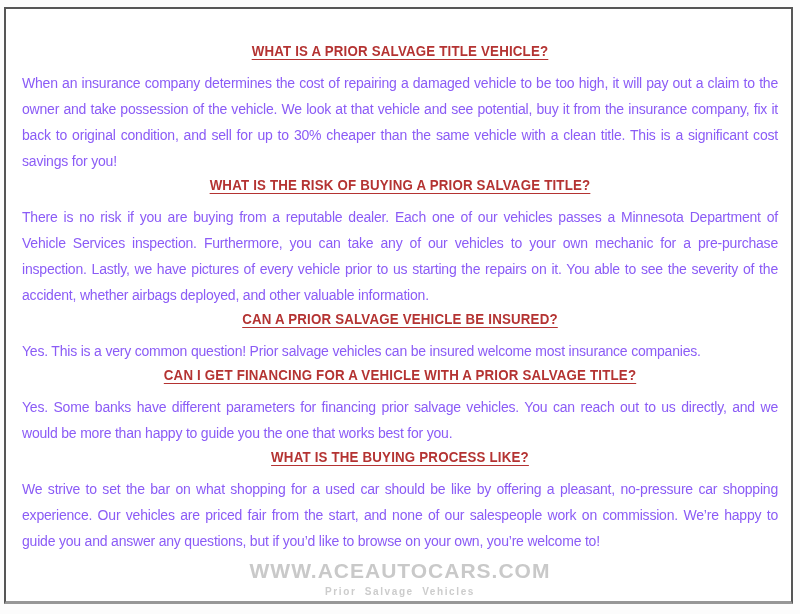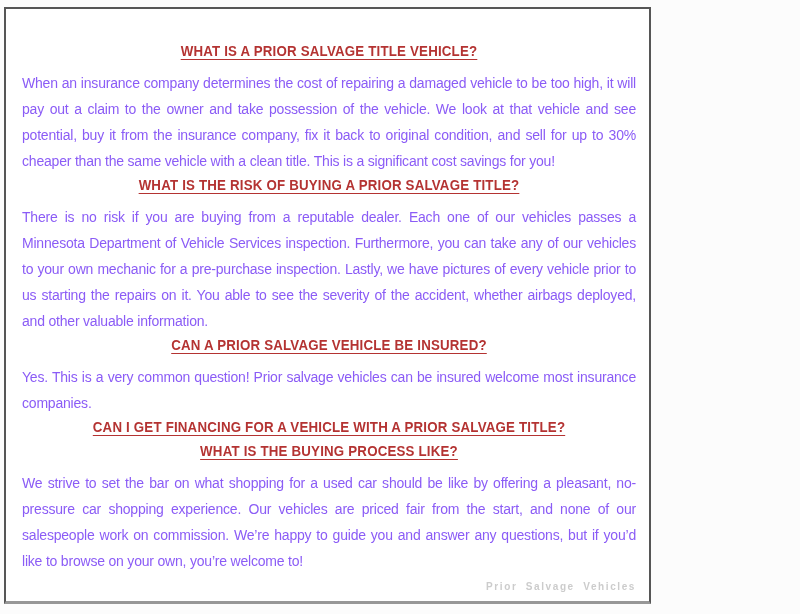--- a/index.html
+++ b/index.html
@@ -6,21 +6,21 @@
   body {
     width: 800px; height: 614px;
     background: #fcfcfc;
     font-family: "Liberation Sans", "DejaVu Sans", sans-serif;
     position: relative;
     overflow: hidden;
   }
   .frame {
     position: absolute;
     left: 4px; top: 7px;
-    width: 647px; height: 597px;
+    width: 789px; height: 597px;
     box-sizing: border-box;
     background: #ffffff;
     border: 2px solid #565656;
     border-bottom: 3px solid #979797;
     padding: 37px 13px 0 16px;
     overflow: hidden;
   }
   .q {
     margin: -4px 0 10px 0;
     font-size: 14px;
@@ -54,39 +54,40 @@
     letter-spacing: 1px;
   }
   .wm-tagline {
     margin-top: 3px;
     font-size: 10px;
     line-height: 13px;
     font-weight: bold;
     color: #cccccc;
     letter-spacing: 1.6px;
     word-spacing: 4px;
-    text-align: right;
   }
 </style>
 </head>
 <body>
 
 <div class="frame">
 
   <h2 class="q">WHAT IS A PRIOR SALVAGE TITLE VEHICLE?</h2>
   <p class="a">When an insurance company determines the cost of repairing a damaged vehicle to be too high, it will pay out a claim to the owner and take possession of the vehicle.  We look at that vehicle and see potential, buy it from the insurance company, fix it back to original condition, and sell for up to 30% cheaper than the same vehicle with a clean title. This is a significant cost savings for you!</p>
 
   <h2 class="q">WHAT IS THE RISK OF BUYING A PRIOR SALVAGE TITLE?</h2>
   <p class="a">There is no risk if you are buying from a reputable dealer. Each one of our vehicles passes a Minnesota Department of Vehicle Services inspection. Furthermore, you can take any of our vehicles to your own mechanic for a pre-purchase inspection. Lastly, we have pictures of every vehicle prior to us starting the repairs on it. You able to see the severity of the accident, whether airbags deployed, and other valuable information.</p>
 
   <h2 class="q">CAN A PRIOR SALVAGE VEHICLE BE INSURED?</h2>
   <p class="a">Yes. This is a very common question! Prior salvage vehicles can be insured welcome most insurance companies.</p>
 
   <h2 class="q">CAN I GET FINANCING FOR A VEHICLE WITH A PRIOR SALVAGE TITLE?</h2>
+  <p class="a">Yes. Some banks have different parameters for financing prior salvage vehicles. You can reach out to us directly, and we would be more than happy to guide you the one that works best for you.</p>
 
   <h2 class="q">WHAT IS THE BUYING PROCESS LIKE?</h2>
   <p class="a">We strive to set the bar on what shopping for a used car should be like by offering a pleasant, no-pressure car shopping experience. Our vehicles are priced fair from the start, and none of our salespeople work on commission. We’re happy to guide you and answer any questions, but if you’d like to browse on your own, you’re welcome to!</p>
 
   <div class="wm">
+    <div class="wm-url">WWW.ACEAUTOCARS.COM</div>
     <div class="wm-tagline">Prior Salvage Vehicles</div>
   </div>
 
 </div>
 
 </body></html>

